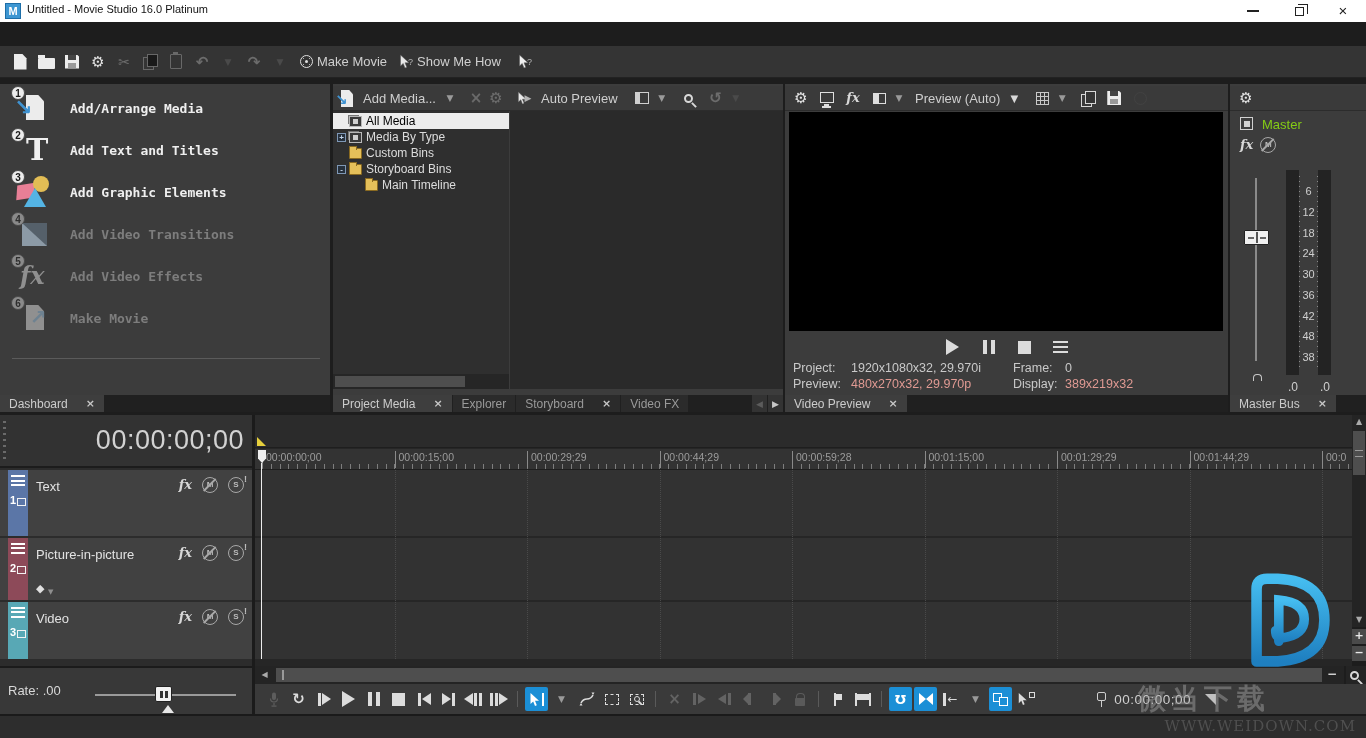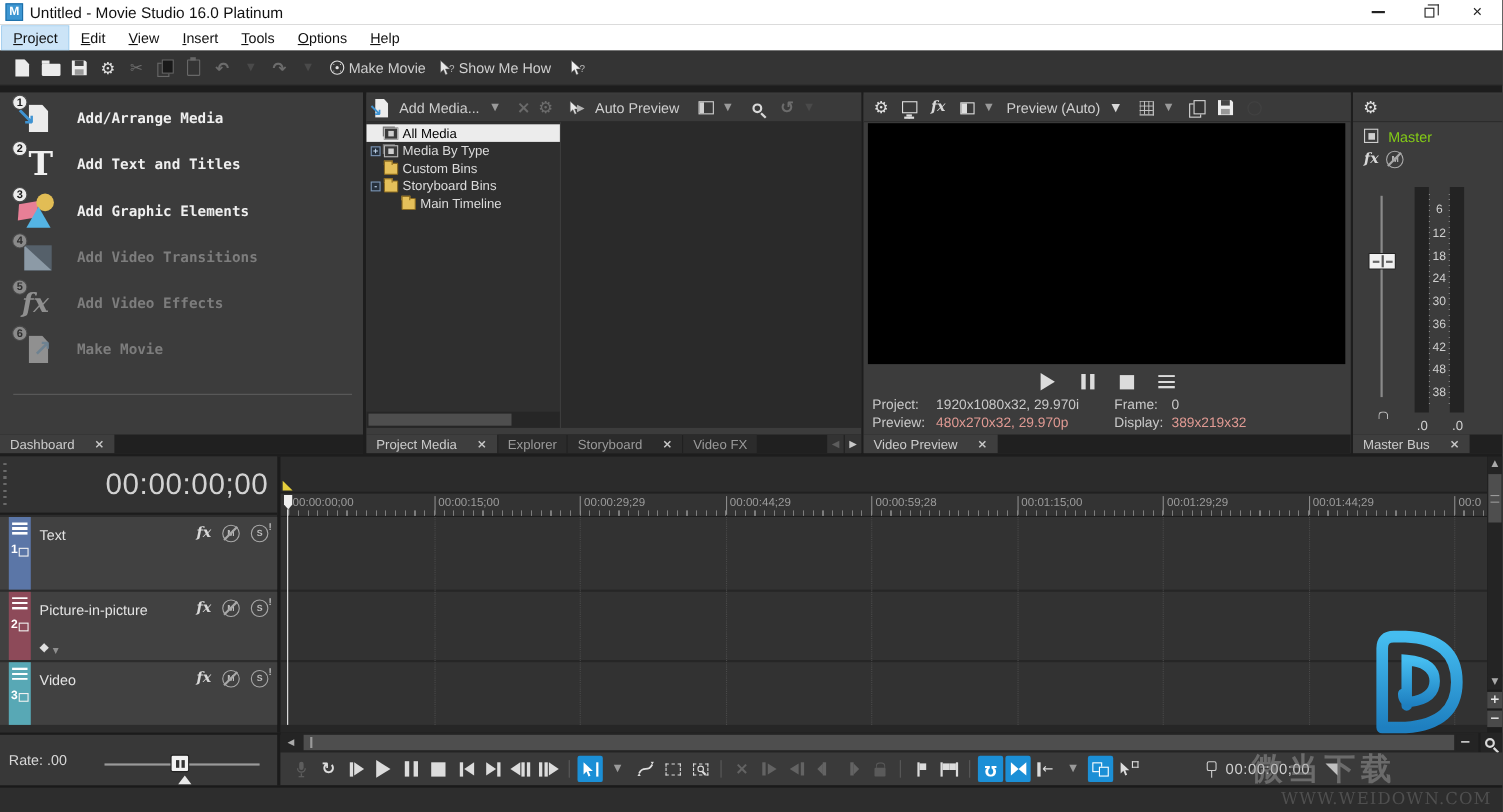--- a/index.html
+++ b/index.html
@@ -2,21 +2,21 @@
 <html style="--alert: #e09a93; --marker: #e6cf3c;"><head>
 <meta charset="utf-8">
 <style>
   *{margin:0;padding:0;box-sizing:border-box;user-select:none;font-family:"Liberation Sans",sans-serif}
   html,body{background:#555}
   .app{position:relative;width:1366px;height:738px;background:#1d1d1d;overflow:hidden}
 
   
   .titlebar{position:absolute;left:0;top:0;width:1366px;height:22px;background:#ffffff}
   .app-icon{position:absolute;left:5px;top:3px;width:16px;height:16px;background:#3d96d2;border:1px solid #1d6ea8;color:#fff;font:bold 11px/14px "Liberation Sans";text-align:center}
-  .win-title{position:absolute;left:27px;top:3px;font-size:14px;color:#111}
+  .win-title{position:absolute;left:27px;top:3px;font-size:11px;color:#111}
   .winbtn{position:absolute;top:0;width:34px;height:22px;display:flex;align-items:center;justify-content:center}
   .wb-min{right:96px}.wb-restore{right:50px}.wb-close{right:6px}
   .mini-line{width:12px;height:2px;background:#222}
   .restore-sq{width:9px;height:9px;border:1.5px solid #222;position:relative;background:#fff}
   .restore-sq::before{content:'';position:absolute;left:2px;top:-4px;width:9px;height:9px;border:1.5px solid #222;border-left:0;border-bottom:0}
   .close-x{font-size:15px;color:#222;line-height:14px}
 
   
   .menubar{position:absolute;left:0;top:22px;width:1366px;height:24px;background:#ffffff;display:flex;align-items:center;padding-left:2px;font-size:13px;color:#111}
   .menu-item{padding:3px 10px;margin-right:1px}
@@ -265,29 +265,20 @@
         <span class="mini-line"></span>
       </div>
     <div class="winbtn wb-restore">
         <span class="restore-sq"></span>
       </div>
     <div class="winbtn wb-close">
         <span class="close-x">×</span>
       </div>
   </div>
 
-  <div class="menubar" id="menubar">
-      <div class="menu-item active"><u>P</u>roject</div>
-      <div class="menu-item"><u>E</u>dit</div>
-      <div class="menu-item"><u>V</u>iew</div>
-      <div class="menu-item"><u>I</u>nsert</div>
-      <div class="menu-item"><u>T</u>ools</div>
-      <div class="menu-item"><u>O</u>ptions</div>
-      <div class="menu-item"><u>H</u>elp</div>
-    </div>
 
   <div class="toolbar">
     <span class="tb-btn">
         <span class="i-newdoc"></span>
       </span>
     <span class="tb-btn">
         <span class="i-openfolder"></span>
       </span>
     <span class="tb-btn">
         <span class="i-save"></span>

